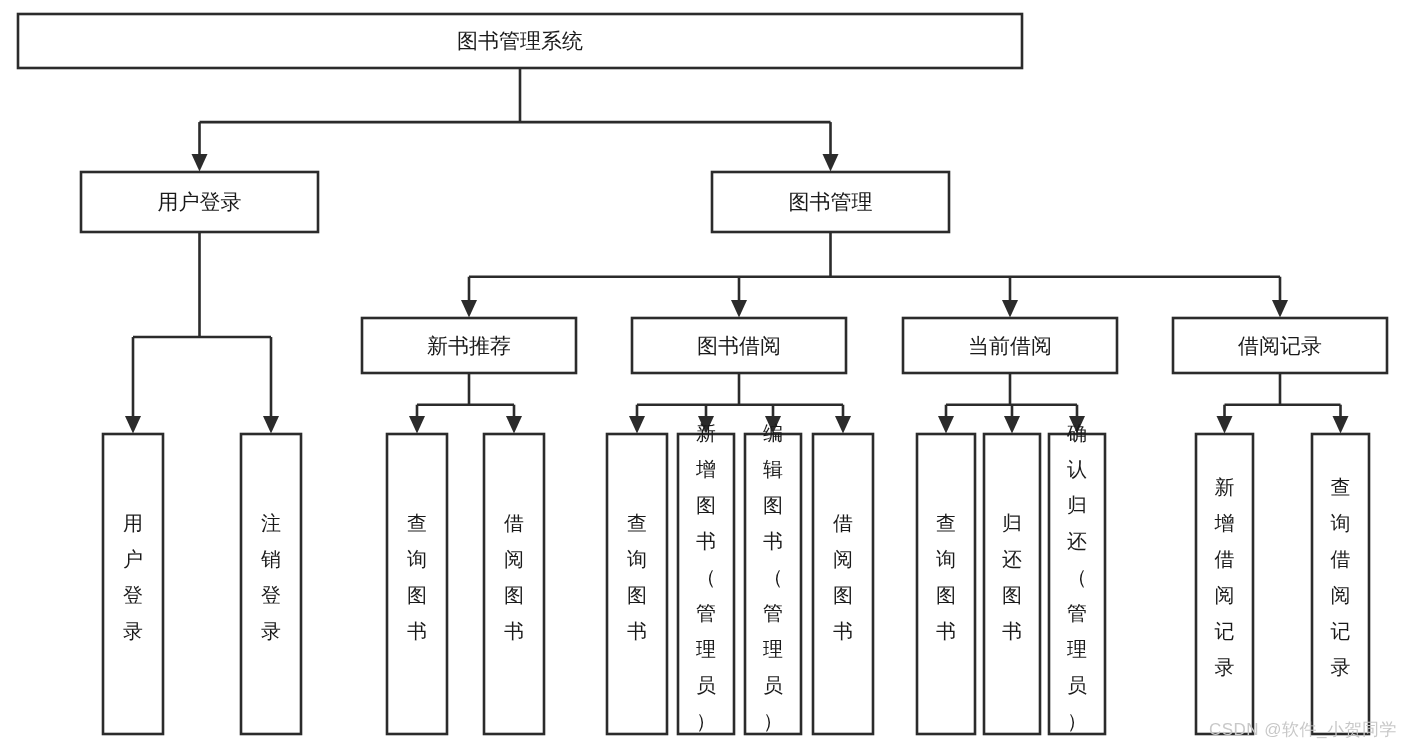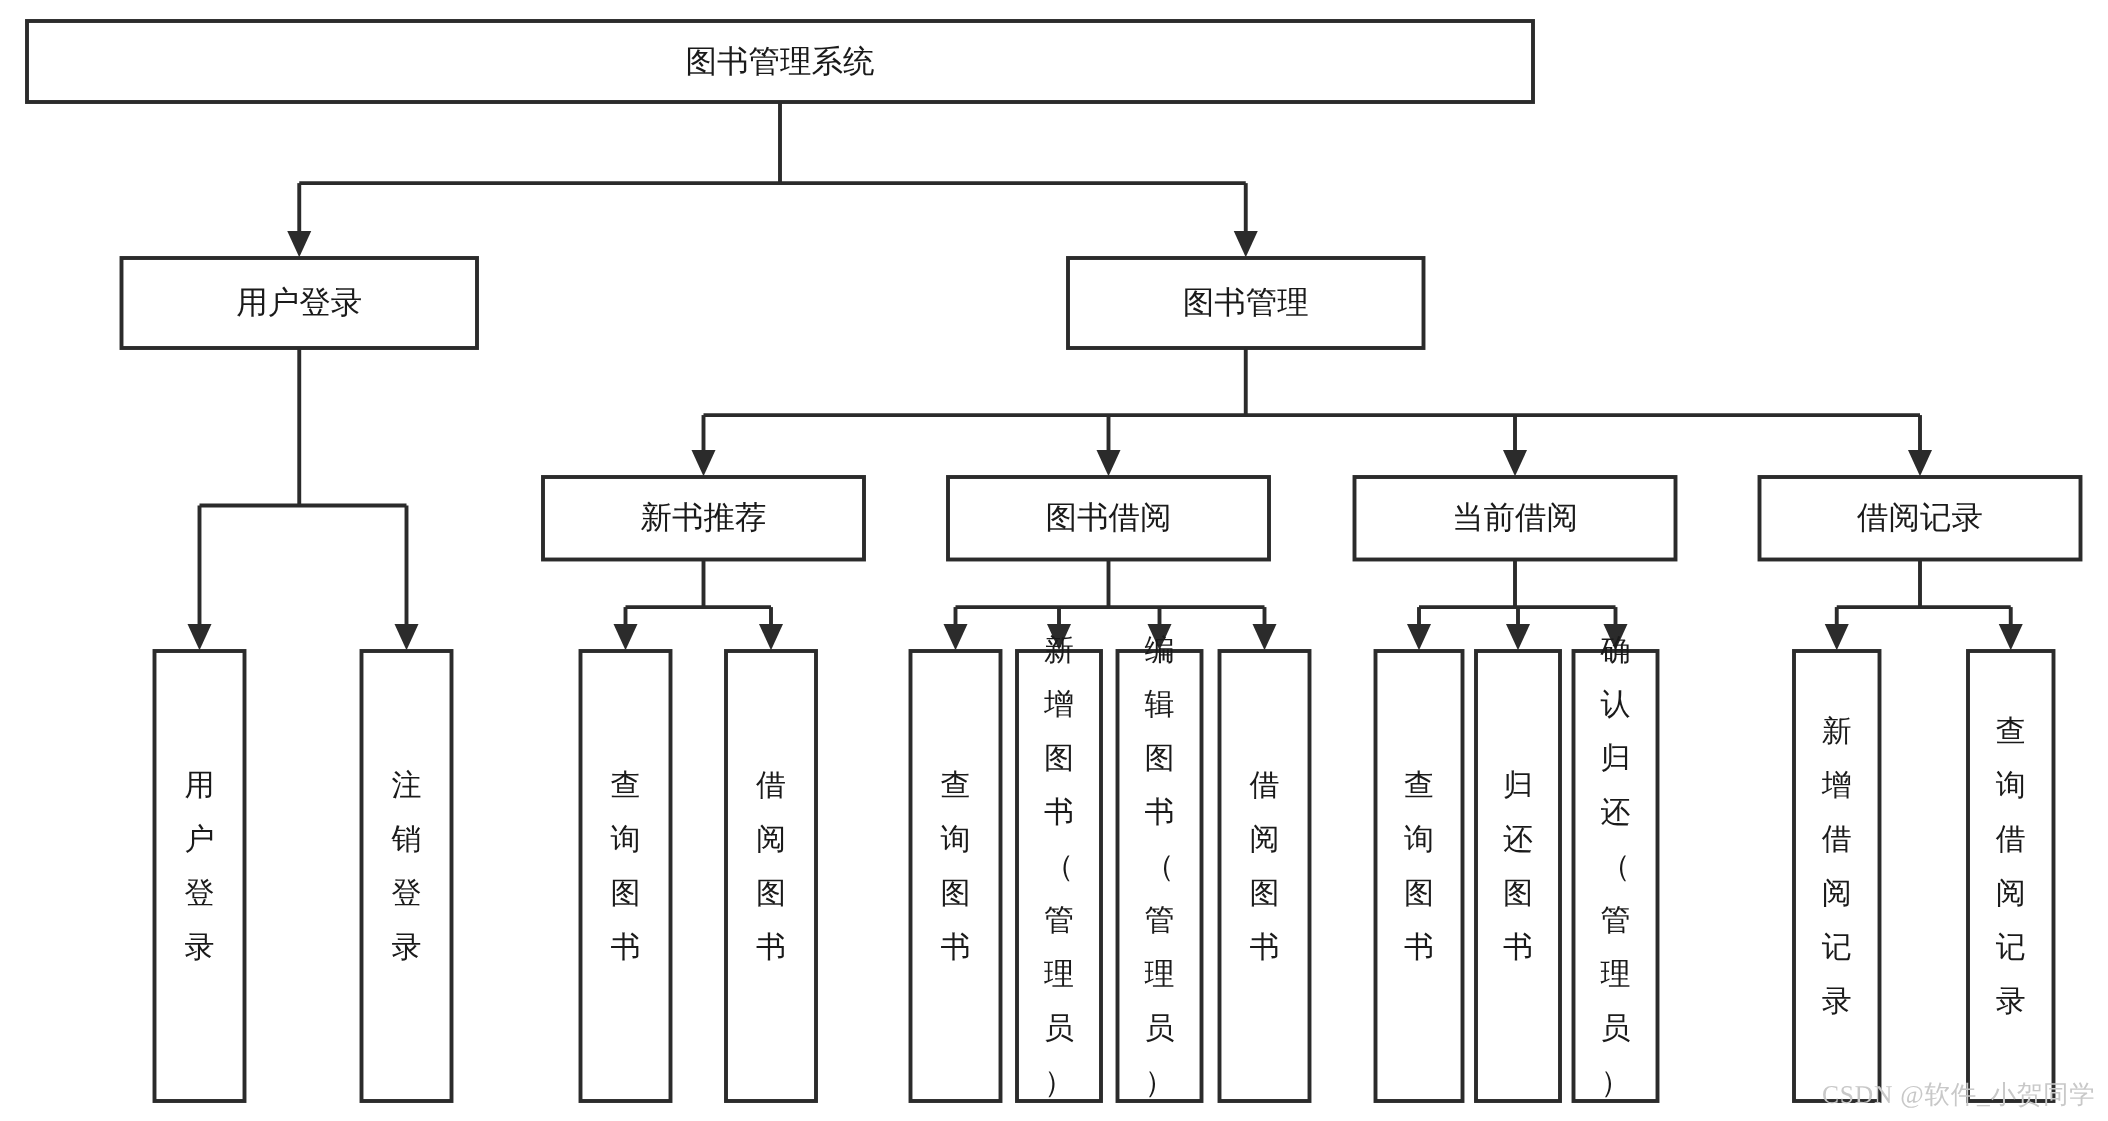--- a/index.html
+++ b/index.html
@@ -51,21 +51,21 @@
   }
   .edge-arrow {
     fill: #2b2b2b;
     stroke: none;
   }
   .watermark-text {
     position: absolute;
     right: 8px;
     bottom: 6px;
     color: #c8c8c8;
-    font-family: Liberation Serif, serif;
+    font-family: Liberation Sans, sans-serif;
     font-size: 17px;
     letter-spacing: 0.5px;
     white-space: nowrap;
     user-select: none;
   }
 </style>
 </head>
 <body>
 
 <div id="diagram-root">

